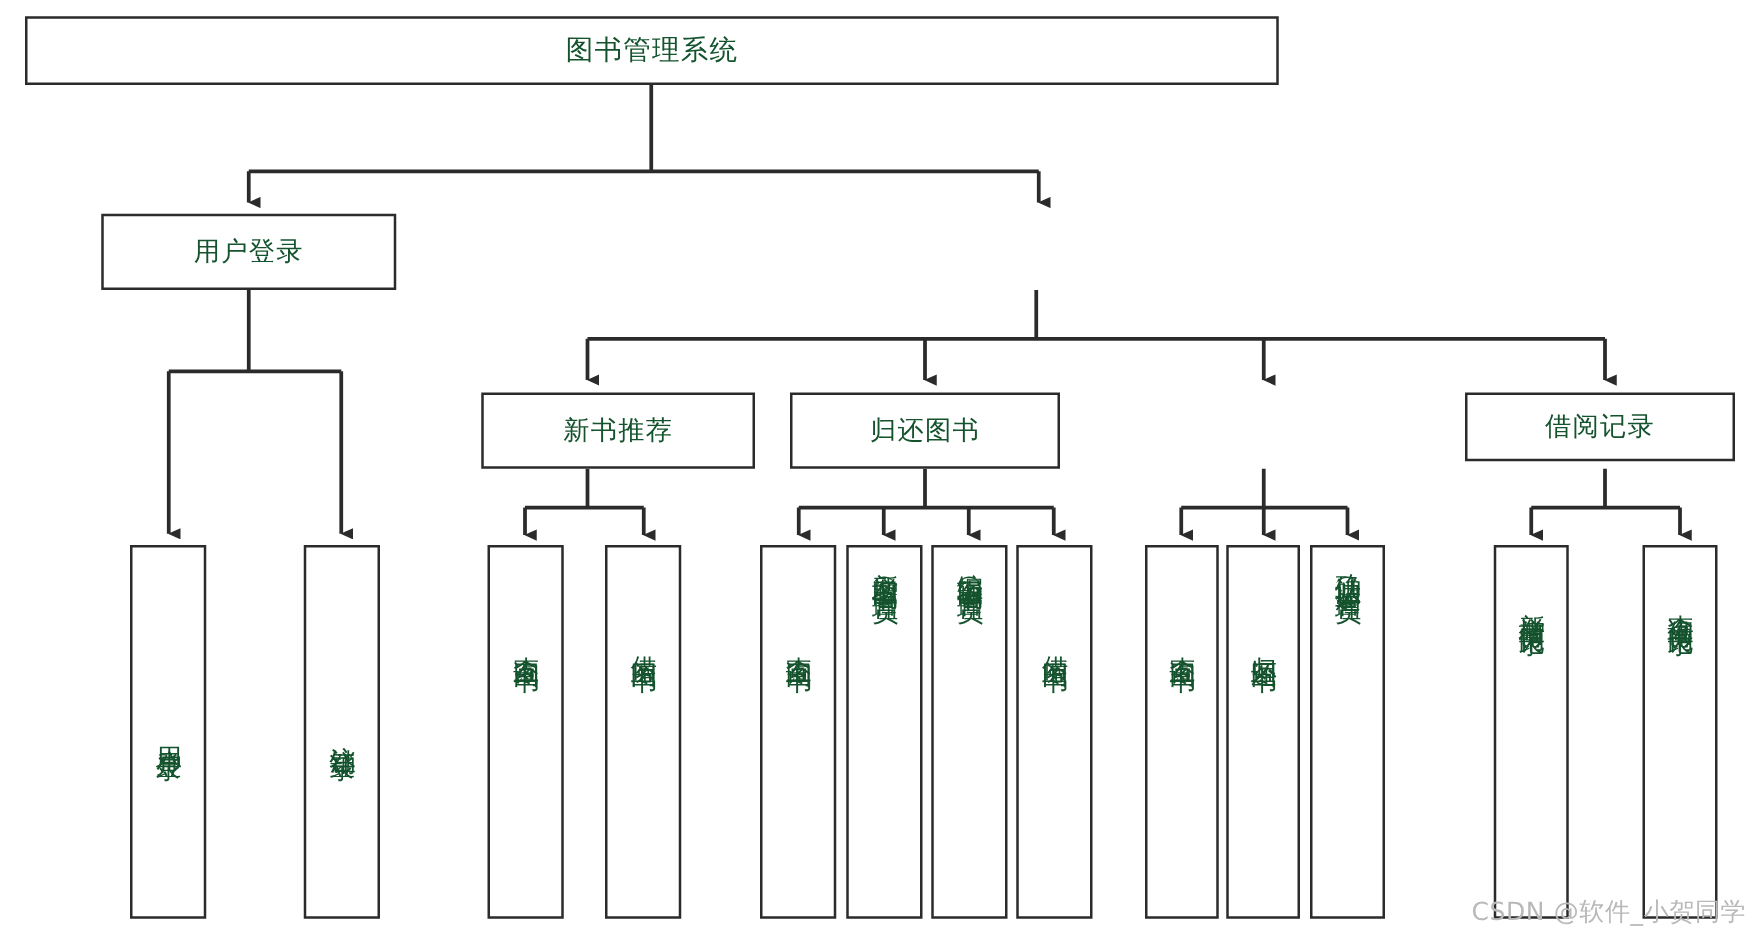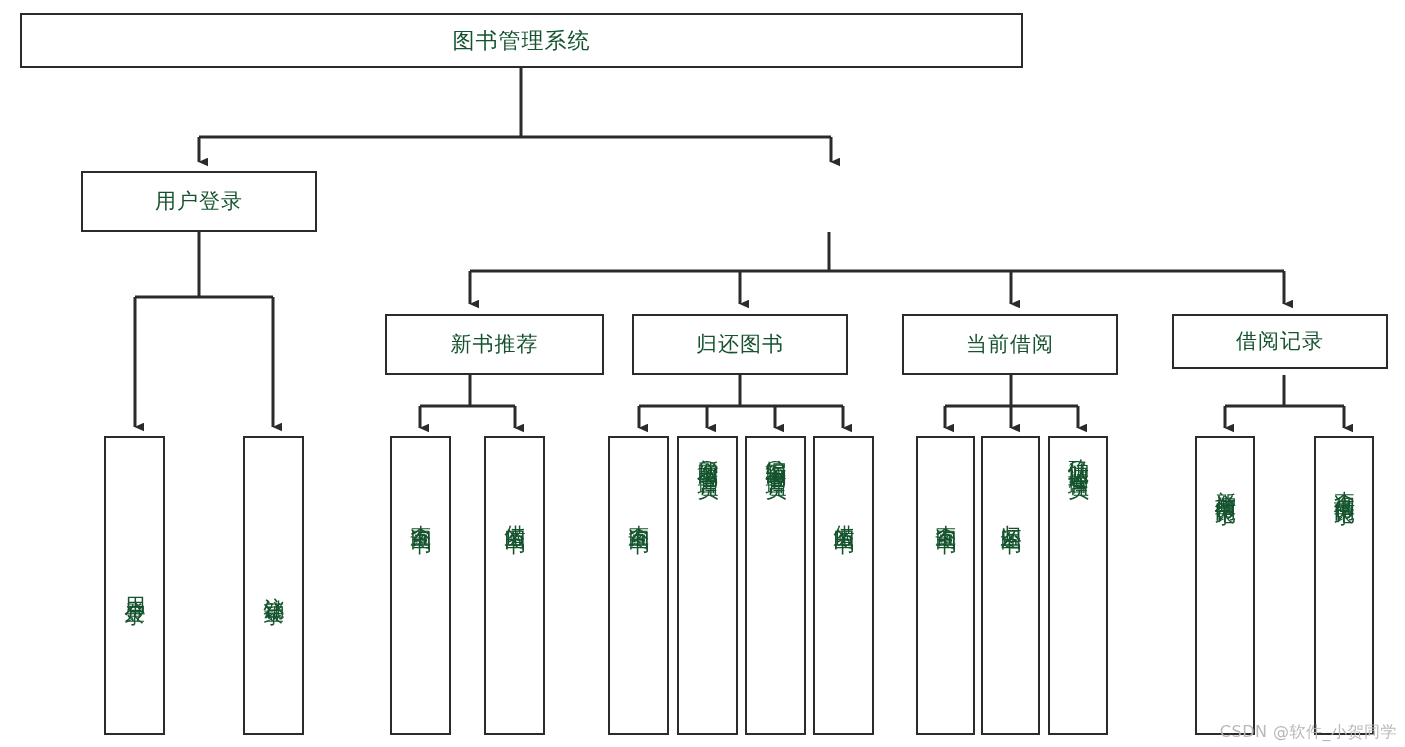--- a/index.html
+++ b/index.html
@@ -71,21 +71,21 @@
     height: auto;
   }
   .node.vert.centered {
     align-items: center;
     padding-top: 0;
   }
   .watermark {
     position: absolute;
     right: 8px;
     bottom: 4px;
-    font-size: 16px;
+    font-size: 20px;
     color: #b9b9b9;
     letter-spacing: 0.5px;
     z-index: 5;
     white-space: nowrap;
     margin-top: 24px;
   }
 </style>
 </head>
 <body>
 
@@ -153,23 +153,20 @@
 
 
   <div class="node horiz" style="left:341px; top:314px; width:219px; height:61px;margin-left:44px;">
     <span class="node-label">新书推荐</span>
   </div>
 
   <div class="node horiz" style="left:632px; top:314px; width:216px; height:61px;">
     <span class="node-label">归还图书</span>
   </div>
 
-  <div class="node horiz" style="left:902px; top:314px; width:216px; height:61px;">
-    <span class="node-label">当前借阅</span>
-  </div>
 
   <div class="node horiz" style="left:1172px; top:314px; width:216px; height:55px;">
     <span class="node-label">借阅记录</span>
   </div>
 
   <div class="node vert centered" style="left:104px; top:436px; width:61px; height:299px;">
     <span class="node-label">用户登录</span>
   </div>
 
   <div class="node vert centered" style="left:243px; top:436px; width:61px; height:299px;">

